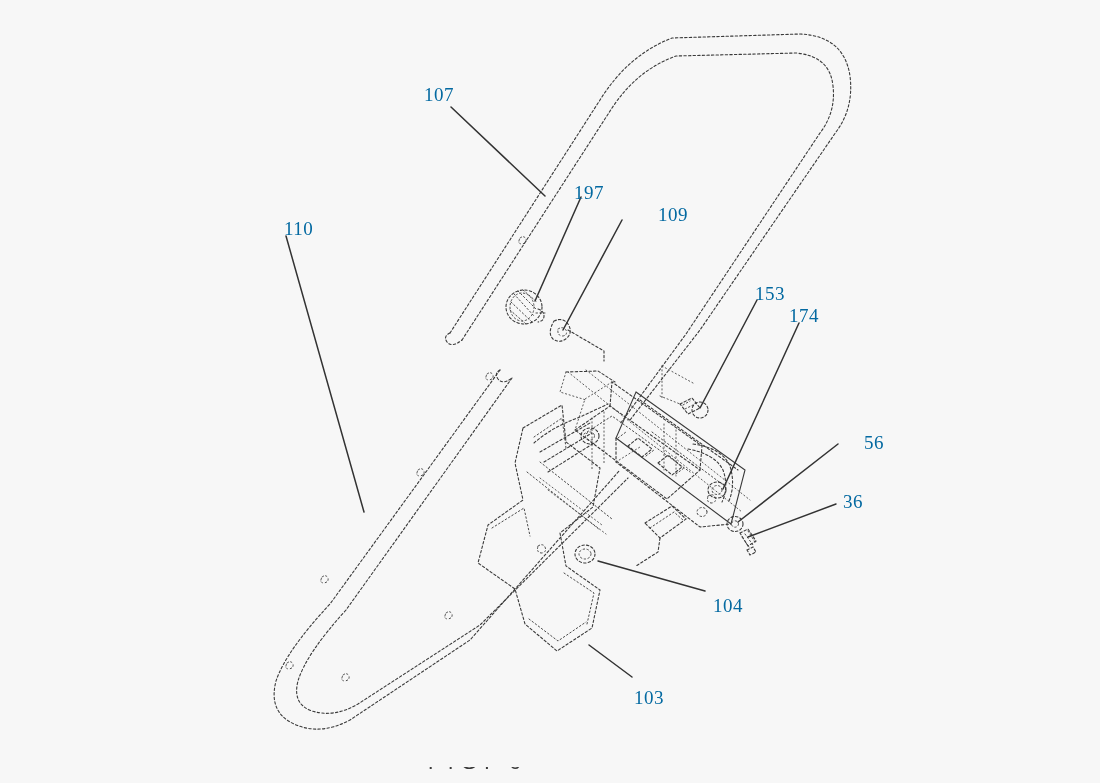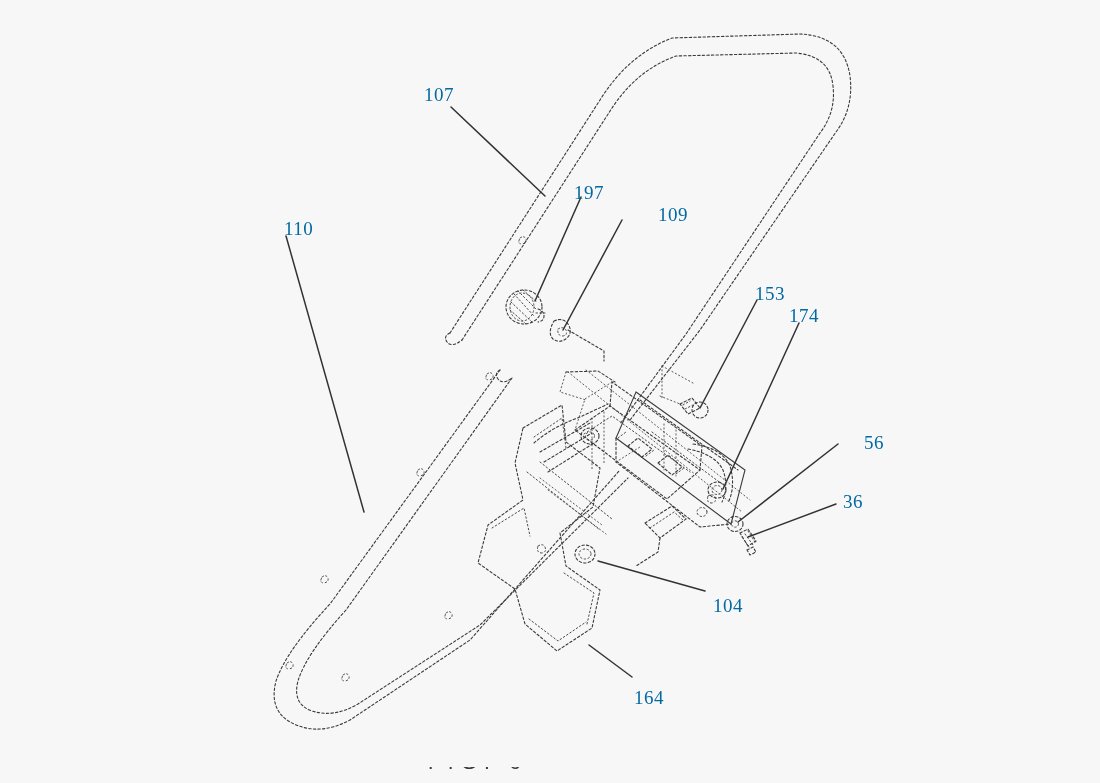--- a/index.html
+++ b/index.html
@@ -228,19 +228,19 @@
 
   <div class="ref-label" style="left:424px; top:85px;">107</div>
   <div class="ref-label" style="left:574px; top:183px;">197</div>
   <div class="ref-label" style="left:615px; top:205px;margin-left:43px;">109</div>
   <div class="ref-label" style="left:257px; top:219px;margin-left:27px;">110</div>
   <div class="ref-label" style="left:755px; top:284px;">153</div>
   <div class="ref-label" style="left:789px; top:306px;">174</div>
   <div class="ref-label" style="left:843px; top:433px;margin-left:21px;">56</div>
   <div class="ref-label" style="left:843px; top:492px;">36</div>
   <div class="ref-label" style="left:713px; top:596px;">104</div>
-  <div class="ref-label" style="left:634px; top:688px;">164</div>
+  <div class="ref-label" style="left:634px; top:688px;">103</div>
 
   <div class="caption-strip">
     <div class="caption-text">FIG. 9</div>
   </div>
 
 </div>
 
 </body></html>

